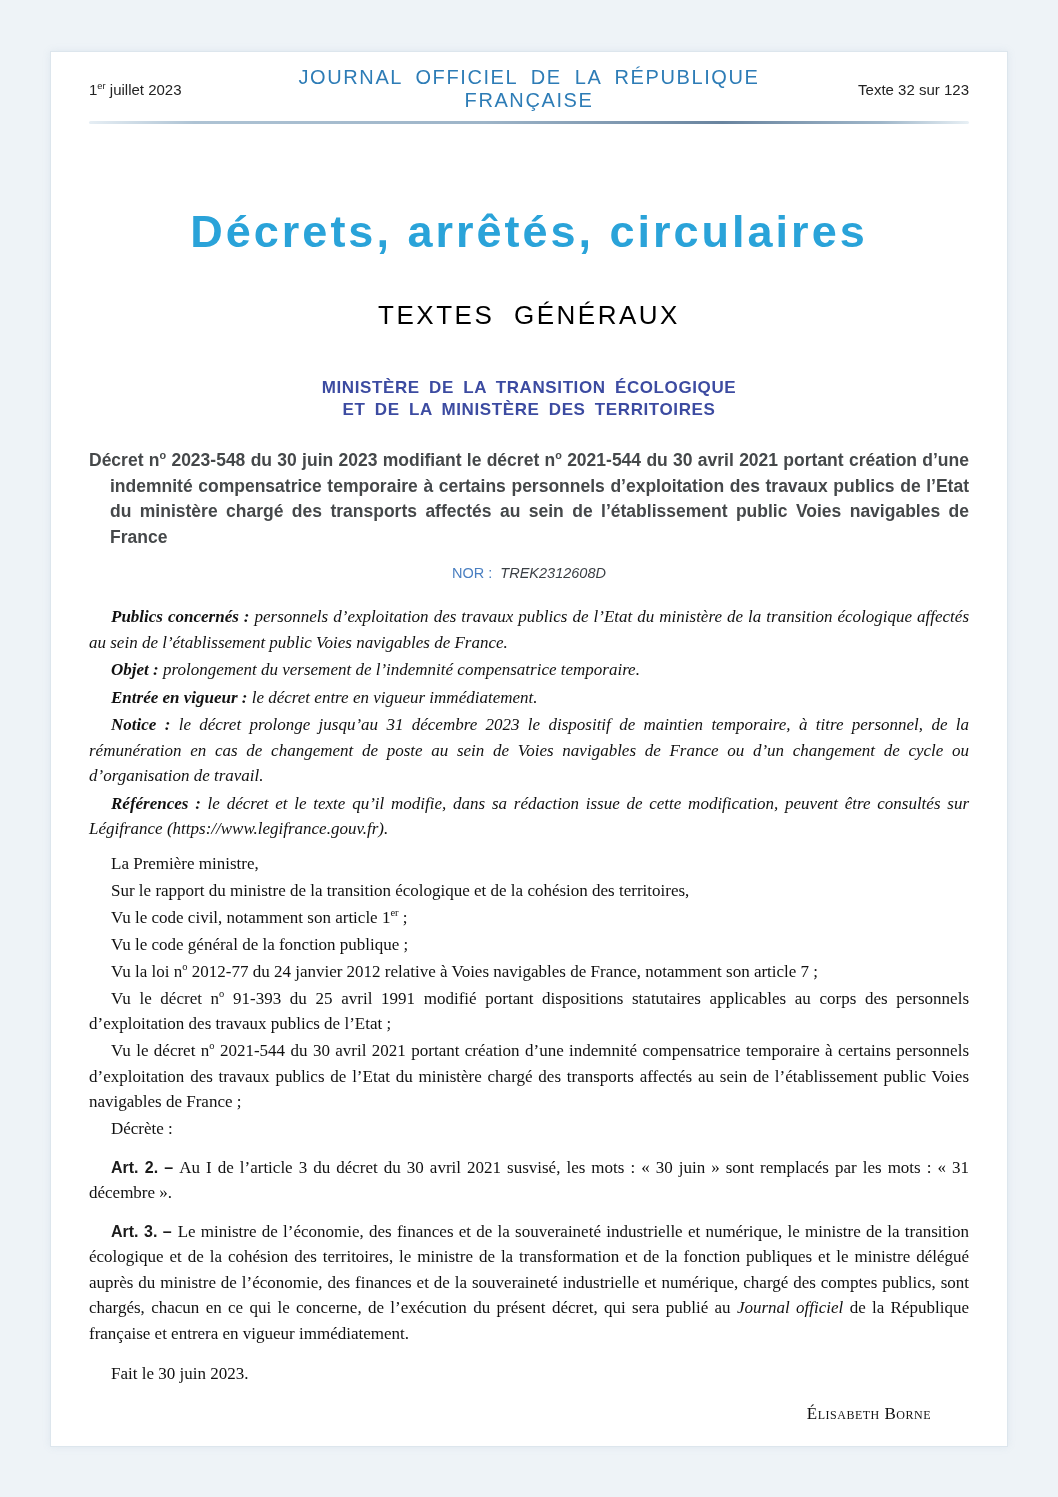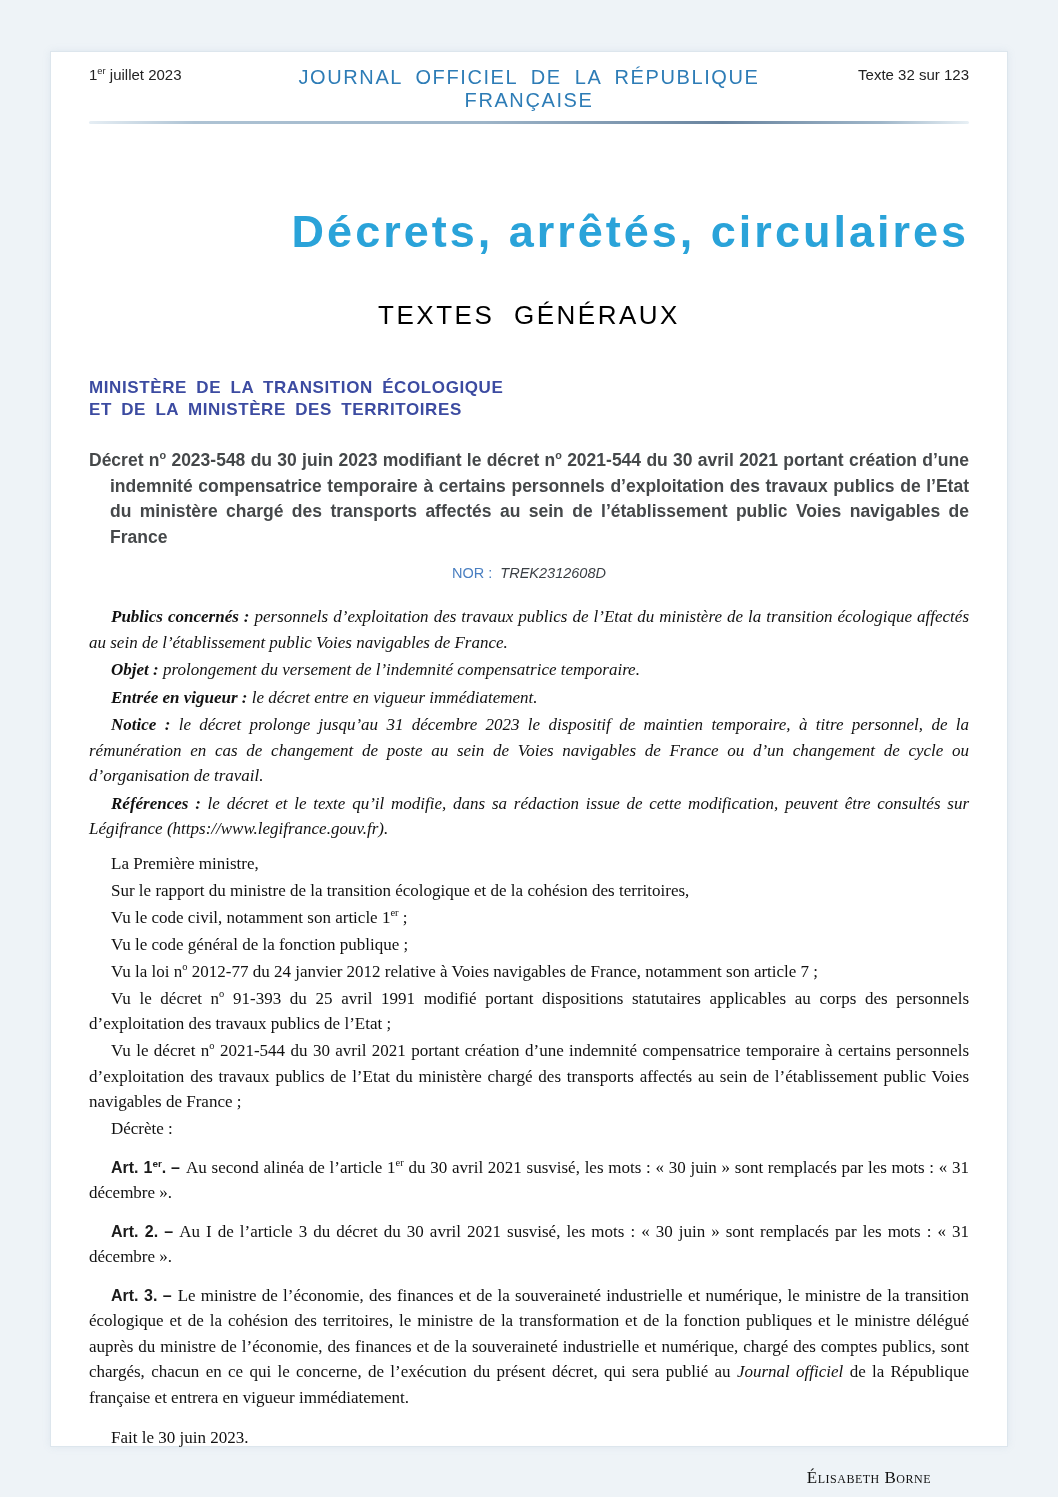--- a/index.html
+++ b/index.html
@@ -21,21 +21,21 @@
     margin: 51px auto 0;
     background: #ffffff;
     border: 1px solid #dde6ed;
     box-shadow: 0 0 8px rgba(120,150,180,.12);
     padding: 14px 38px 0;
   }
   
   .jo-header {
     display: flex;
     justify-content: space-between;
-    align-items: flex-start;
+    align-items: center;
     font-family: "Liberation Sans", "DejaVu Sans", sans-serif;
   }
   .jo-date {
     font-size: 15px;
     color: #222;
     width: 180px;
   }
   .jo-title {
     font-size: 20px;
     letter-spacing: 1.6px;
@@ -54,40 +54,40 @@
   .jo-rule {
     height: 3px;
     margin-top: 9px;
     background: linear-gradient(to right,
       #e6eef4 0%, #aec3d4 12%, #9db4c8 45%, #69849f 72%, #9fb6c9 90%, #e8f0f5 100%);
     border-radius: 2px;
   }
   
   .main-title {
     margin-top: 82px;
-    text-align: right;
+    text-align: center;
     font-family: "Liberation Sans", "DejaVu Sans", sans-serif;
     font-size: 45px;
     font-weight: bold;
     letter-spacing: 3px;
     color: #2aa3d9;
   }
   .section-title {
     margin-top: 42px;
     text-align: center;
     font-family: "Liberation Sans", "DejaVu Sans", sans-serif;
     font-size: 26px;
     font-weight: 500;
     letter-spacing: 2.5px;
     word-spacing: 10px;
     color: #000000;
   }
   .ministry {
     margin-top: 46px;
-    text-align: left;
+    text-align: center;
     font-family: "Liberation Sans", "DejaVu Sans", sans-serif;
     font-size: 17px;
     font-weight: bold;
     letter-spacing: .6px;
     word-spacing: 4px;
     line-height: 22px;
     color: #3c4ba1;
   }
   
   .decree-title {
@@ -179,21 +179,20 @@
     <p>Sur le rapport du ministre de la transition écologique et de la cohésion des territoires,</p>
     <p>Vu le code civil, notamment son article 1<sup>er</sup> ;</p>
     <p>Vu le code général de la fonction publique ;</p>
     <p>Vu la loi n<sup>o</sup> 2012-77 du 24 janvier 2012 relative à Voies navigables de France, notamment son article 7 ;</p>
     <p>Vu le décret n<sup>o</sup> 91-393 du 25 avril 1991 modifié portant dispositions statutaires applicables au corps des personnels d’exploitation des travaux publics de l’Etat ;</p>
     <p>Vu le décret n<sup>o</sup> 2021-544 du 30 avril 2021 portant création d’une indemnité compensatrice temporaire à certains personnels d’exploitation des travaux publics de l’Etat du ministère chargé des transports affectés au sein de l’établissement public Voies navigables de France ;</p>
     <p class="decrete">Décrète :</p>
   </div>
 
   <div class="bodytext">
-    <p class="article"><span class="art-label">Art. 1<sup>er</sup>.  –</span><span>Au second alinéa de l’article 1<sup>er</sup> du 30 avril 2021 susvisé, les mots : « 30 juin » sont remplacés par les mots : « 31 décembre ».</span></p>
     <p class="article"><span class="art-label">Art. 2.  –</span><span>Au I de l’article 3 du décret du 30 avril 2021 susvisé, les mots : « 30 juin » sont remplacés par les mots : « 31 décembre ».</span></p>
     <p class="article"><span class="art-label">Art. 3.  –</span><span>Le ministre de l’économie, des finances et de la souveraineté industrielle et numérique, le ministre de la transition écologique et de la cohésion des territoires, le ministre de la transformation et de la fonction publiques et le ministre délégué auprès du ministre de l’économie, des finances et de la souveraineté industrielle et numérique, chargé des comptes publics, sont chargés, chacun en ce qui le concerne, de l’exécution du présent décret, qui sera publié au <i>Journal officiel</i> de la République française et entrera en vigueur immédiatement.</span></p>
     <p class="fait">Fait le 30 juin 2023.</p>
   </div>
 
   <div class="sig-pm sc">Élisabeth Borne</div>
 
 </div>
 
 </body></html>

